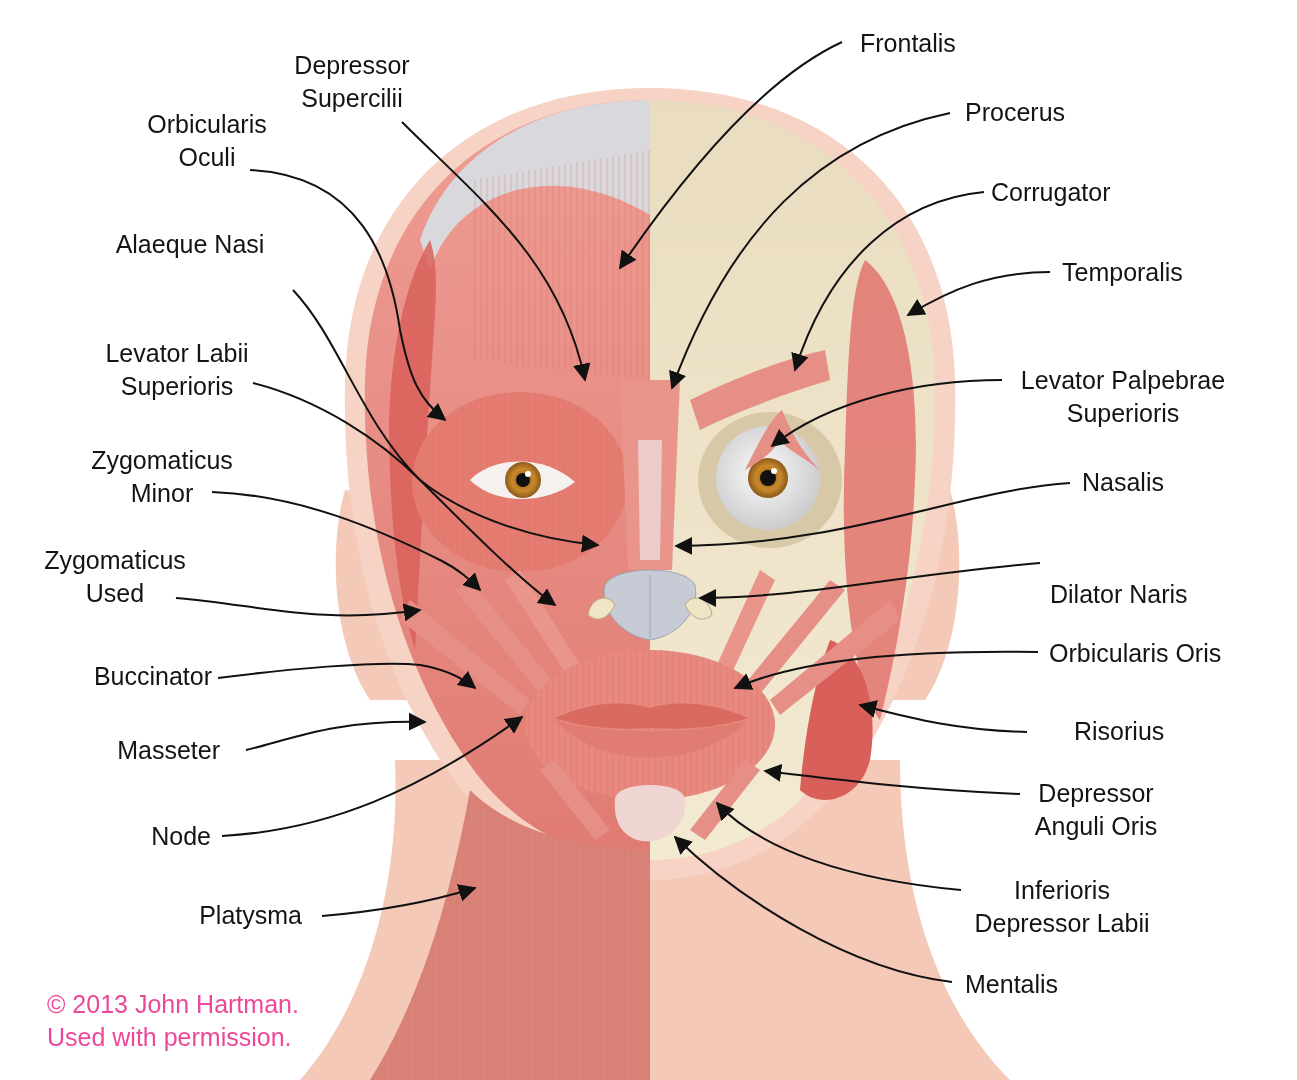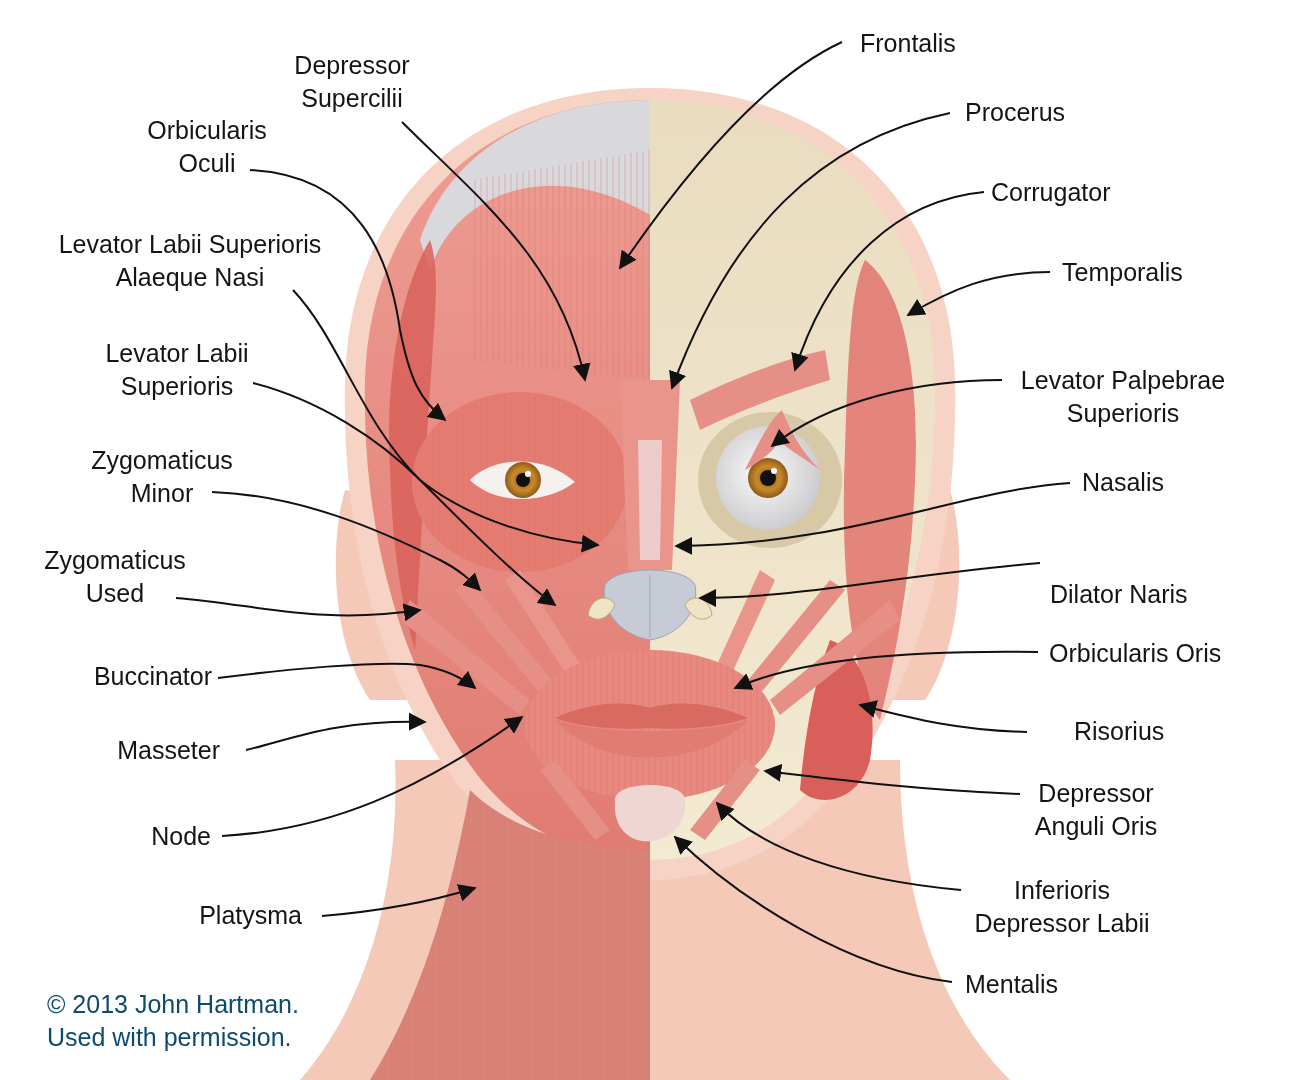--- a/index.html
+++ b/index.html
@@ -3,21 +3,21 @@
 <meta charset="utf-8">
 <style>
   html,body{margin:0;padding:0;background:#ffffff;}
   body{width:1297px;height:1080px;position:relative;overflow:hidden;font-family:"Liberation Sans",sans-serif;color:#111;}
   #stage{position:absolute;left:0;top:0;width:1297px;height:1080px;}
   svg{position:absolute;left:0;top:0;}
   .label{position:absolute;font-size:25px;line-height:33px;white-space:nowrap;color:#141414;}
   .label.c{text-align:center;transform:translateX(-50%);}
   .label.r{text-align:right;transform:translateX(-100%);}
   .label.l{text-align:left;}
-  .credit{position:absolute;left:47px;top:988px;font-size:25px;line-height:33px;color:#0c4a6e;}
+  .credit{position:absolute;left:47px;top:988px;font-size:25px;line-height:33px;color:#ec4899;}
 </style>
 </head>
 <body>
 
 <div id="stage">
 
   <svg width="1297" height="1080" viewBox="0 0 1297 1080">
     <defs>
       <linearGradient id="muscleG" x1="0" y1="0" x2="0" y2="1">
         <stop offset="0" stop-color="#ee9d94"></stop>
@@ -142,26 +142,25 @@
       <path d="M1020,794 C920,790 840,780 765,771" marker-end="url(#arrow)"></path>
       <path d="M961,890 C850,880 760,850 717,803" marker-end="url(#arrow)"></path>
       <path d="M952,982 C850,970 740,900 675,837" marker-end="url(#arrow)"></path>
     </g>
   </svg>
 
   <div class="label c" style="left:352px;top:49px;">
     <div>Depressor</div>
     <div>Supercilii</div>
   </div>
-  <div class="label c" style="left:207px;top:114px;">
+  <div class="label c" style="left:207px;top:108px;">
     <div>Orbicularis</div>
     <div>Oculi</div>
   </div>
   <div class="label c" style="left:190px;top:228px;">
-    <div>Levator Labii Superioris</div>
     <div>Alaeque Nasi</div>
   </div>
   <div class="label c" style="left:177px;top:337px;">
     <div>Levator Labii</div>
     <div>Superioris</div>
   </div>
   <div class="label c" style="left:162px;top:444px;">
     <div>Zygomaticus</div>
     <div>Minor</div>
   </div>

